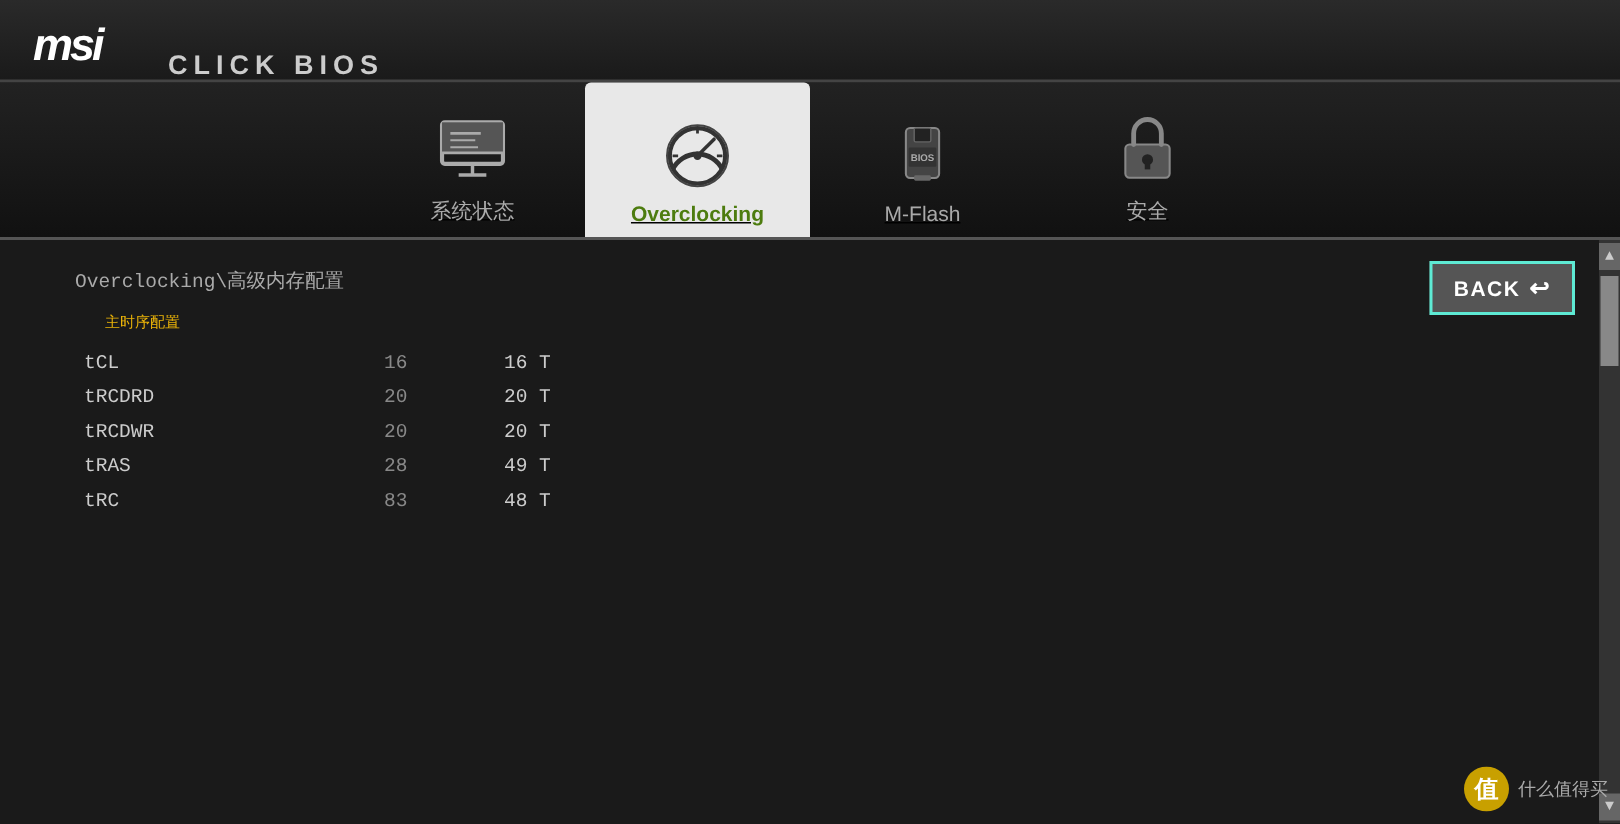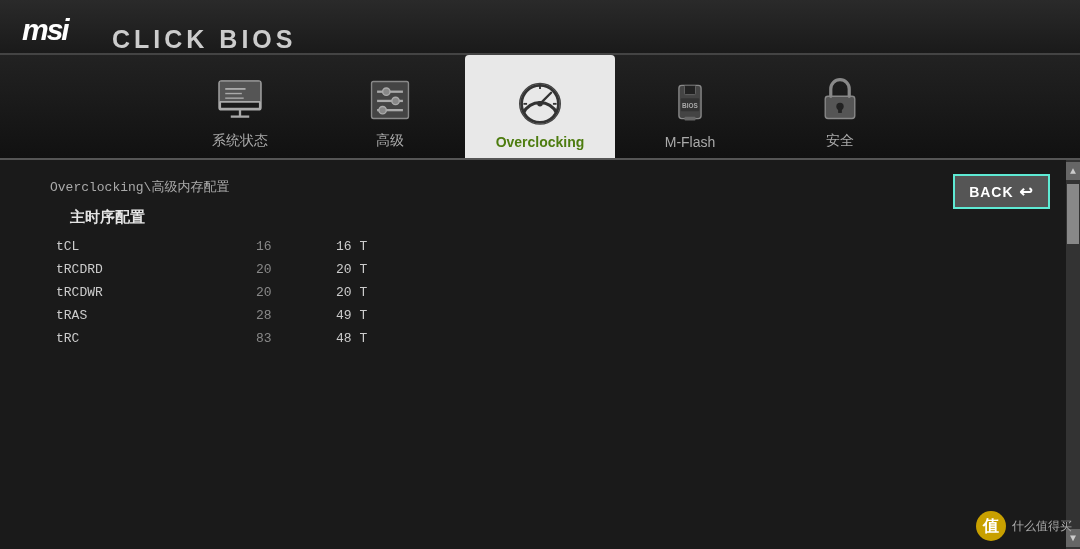--- a/index.html
+++ b/index.html
@@ -31,37 +31,38 @@
     .logo-msi {
       font-size: 32px;
       font-style: italic;
       font-weight: 900;
       color: #fff;
       letter-spacing: -2px;
       font-family: Arial, sans-serif;
     }
 
     .logo-clickbios {
-      font-size: 25px;
+      font-size: 18px;
       font-weight: bold;
       color: #ccc;
       letter-spacing: 4px;
       font-family: Arial, sans-serif;
       text-transform: uppercase;
     }
 
     
     .nav-bar {
       background: linear-gradient(180deg, #222 0%, #111 100%);
       display: flex;
       justify-content: center;
       align-items: flex-end;
       height: 105px;
       gap: 0;
       border-bottom: 2px solid #555;
+      text-decoration: underline;
     }
 
     .nav-tab {
       display: flex;
       flex-direction: column;
       align-items: center;
       justify-content: flex-end;
       padding: 10px 20px 8px 20px;
       cursor: pointer;
       min-width: 150px;
@@ -155,26 +156,25 @@
     }
 
     .breadcrumb {
       font-size: 13px;
       color: #aaa;
       margin-bottom: 12px;
       font-family: 'Courier New', monospace;
     }
 
     .section-title {
-      font-size: 15px;
-      color: #e5e5e5;
+      font-size: 10px;
+      color: #eab308;
       margin-bottom: 8px;
       padding-left: 20px;
       font-family: 'Courier New', monospace;
-      font-weight: bold;
     }
 
     .settings-table {
       width: 100%;
       border-collapse: collapse;
     }
 
     .settings-table tr td {
       padding: 4px 6px;
       font-size: 13px;
@@ -302,35 +302,20 @@
         <line x1="16" y1="44" x2="36" y2="44" stroke="#aaa" stroke-width="2.5"></line>
 
         <line x1="10" y1="14" x2="32" y2="14" stroke="#aaa" stroke-width="2"></line>
         <line x1="10" y1="19" x2="28" y2="19" stroke="#aaa" stroke-width="1.5"></line>
         <line x1="10" y1="24" x2="30" y2="24" stroke="#aaa" stroke-width="1.5"></line>
       </svg>
     </div>
     <span class="tab-label">系统状态</span>
   </div>
 
-  <div class="nav-tab">
-    <div class="icon-area">
-      <svg class="icon-sliders" viewBox="0 0 52 52">
-        <rect x="6" y="6" width="40" height="40" rx="2" fill="#444" stroke="#888" stroke-width="1.5"></rect>
-
-        <line x1="12" y1="17" x2="40" y2="17" stroke="#aaa" stroke-width="2.5"></line>
-        <circle cx="22" cy="17" r="4" fill="#888" stroke="#aaa" stroke-width="1.5"></circle>
-        <line x1="12" y1="27" x2="40" y2="27" stroke="#aaa" stroke-width="2.5"></line>
-        <circle cx="32" cy="27" r="4" fill="#888" stroke="#aaa" stroke-width="1.5"></circle>
-        <line x1="12" y1="37" x2="40" y2="37" stroke="#aaa" stroke-width="2.5"></line>
-        <circle cx="18" cy="37" r="4" fill="#888" stroke="#aaa" stroke-width="1.5"></circle>
-      </svg>
-    </div>
-    <span class="tab-label">高级</span>
-  </div>
 
   <div class="nav-tab active">
     <div class="icon-area">
       <svg class="icon-gauge" viewBox="0 0 52 52">
         <circle cx="26" cy="28" r="20" fill="none" stroke="#333" stroke-width="3"></circle>
         <path d="M 8 38 A 20 20 0 0 1 44 38" fill="none" stroke="#333" stroke-width="3.5"></path>
 
         <line x1="8" y1="28" x2="12" y2="28" stroke="#333" stroke-width="2"></line>
         <line x1="44" y1="28" x2="40" y2="28" stroke="#333" stroke-width="2"></line>
         <line x1="26" y1="8" x2="26" y2="12" stroke="#333" stroke-width="2"></line>

